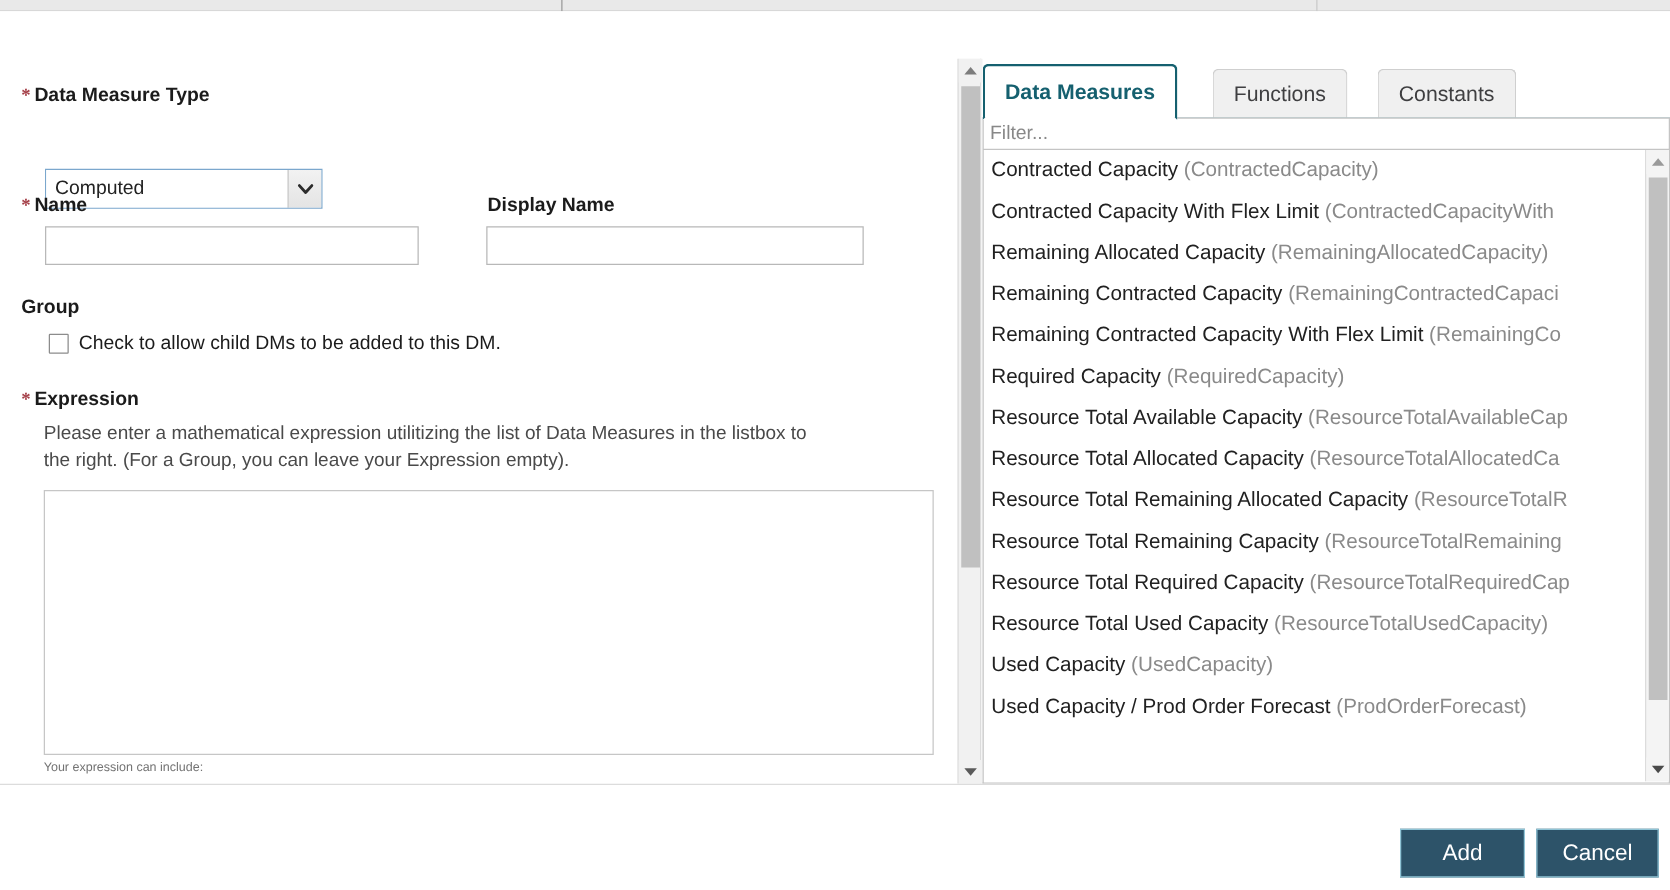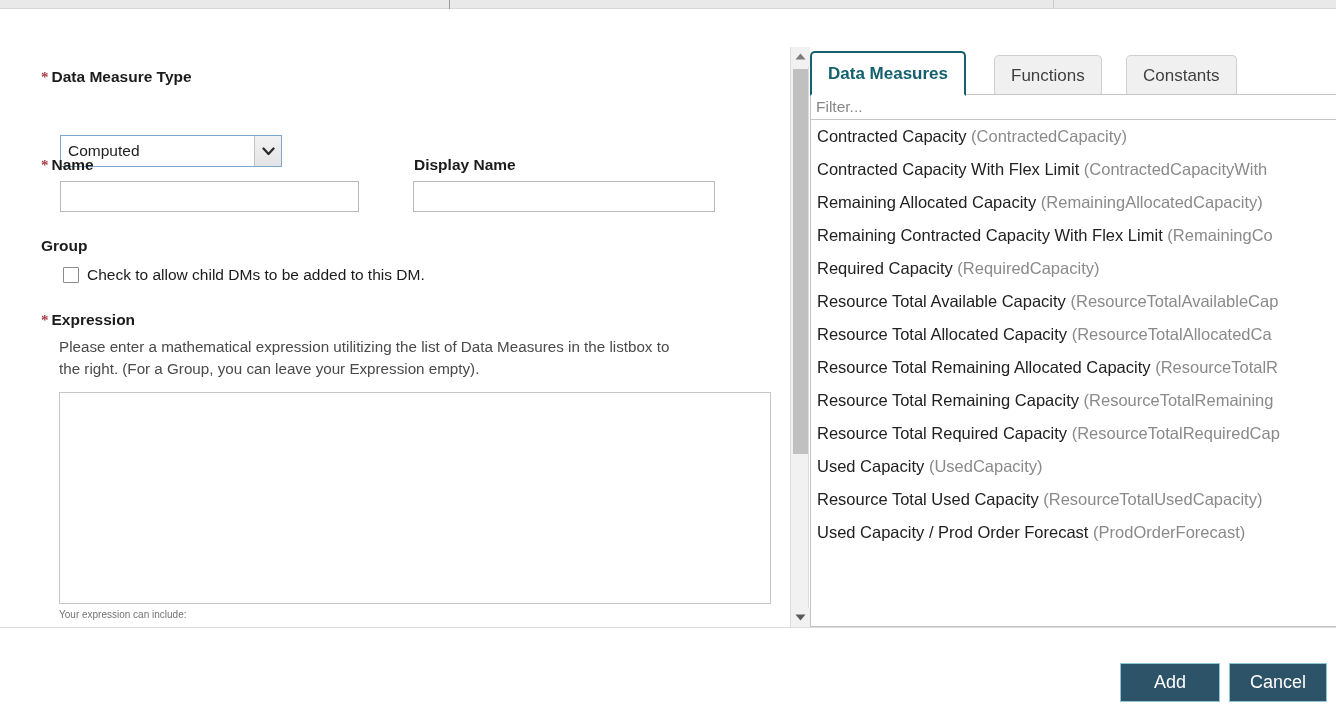--- a/index.html
+++ b/index.html
@@ -71,21 +71,20 @@
   }
   .close-btn svg { display: block; }
 
   
   .modal-body {
     position: absolute;
     top: 38px; left: 0;
     width: 1062px;
     height: 580px;
     background: #ffffff;
-    margin-left: 24px;
   }
 
   
   .left-pane {
     position: absolute;
     top: 0; left: 0;
     width: 766px;
     height: 580px;
     overflow: hidden;
     background: #ffffff;
@@ -454,29 +453,30 @@
           </div>
       </div>
 
       <input class="filter-input" type="text" placeholder="Filter..." style="">
 
       <div class="list-box">
         <div class="list-scroll" id="measure-list">
             <div class="list-item"><span>Contracted Capacity </span><span class="li-code">(ContractedCapacity)</span></div>
             <div class="list-item"><span>Contracted Capacity With Flex Limit </span><span class="li-code">(ContractedCapacityWith</span></div>
             <div class="list-item"><span>Remaining Allocated Capacity </span><span class="li-code">(RemainingAllocatedCapacity)</span></div>
+            <div class="list-item"><span>Remaining Contracted Capacity </span><span class="li-code">(RemainingContractedCapaci</span></div>
             <div class="list-item"><span>Remaining Contracted Capacity With Flex Limit </span><span class="li-code">(RemainingCo</span></div>
             <div class="list-item"><span>Required Capacity </span><span class="li-code">(RequiredCapacity)</span></div>
             <div class="list-item"><span>Resource Total Available Capacity </span><span class="li-code">(ResourceTotalAvailableCap</span></div>
             <div class="list-item"><span>Resource Total Allocated Capacity </span><span class="li-code">(ResourceTotalAllocatedCa</span></div>
             <div class="list-item"><span>Resource Total Remaining Allocated Capacity </span><span class="li-code">(ResourceTotalR</span></div>
             <div class="list-item"><span>Resource Total Remaining Capacity </span><span class="li-code">(ResourceTotalRemaining</span></div>
             <div class="list-item"><span>Resource Total Required Capacity </span><span class="li-code">(ResourceTotalRequiredCap</span></div>
+            <div class="list-item"><span>Resource Total Used Capacity </span><span class="li-code">(ResourceTotalUsedCapacity)</span></div>
             <div class="list-item"><span>Used Capacity </span><span class="li-code">(UsedCapacity)</span></div>
-            <div class="list-item"><span>Resource Total Used Capacity </span><span class="li-code">(ResourceTotalUsedCapacity)</span></div>
             <div class="list-item"><span>Used Capacity / Prod Order Forecast </span><span class="li-code">(ProdOrderForecast)</span></div>
           </div>
 
         <div class="rsb">
           <div class="rsb-up">
             <svg width="11" height="7" viewBox="0 0 11 7" aria-hidden="true">
                 <path d="M5.5 0.5 L10.5 6.5 L0.5 6.5 Z" fill="#9a9a9a"></path>
               </svg>
           </div>
           <div class="rsb-thumb"></div>

